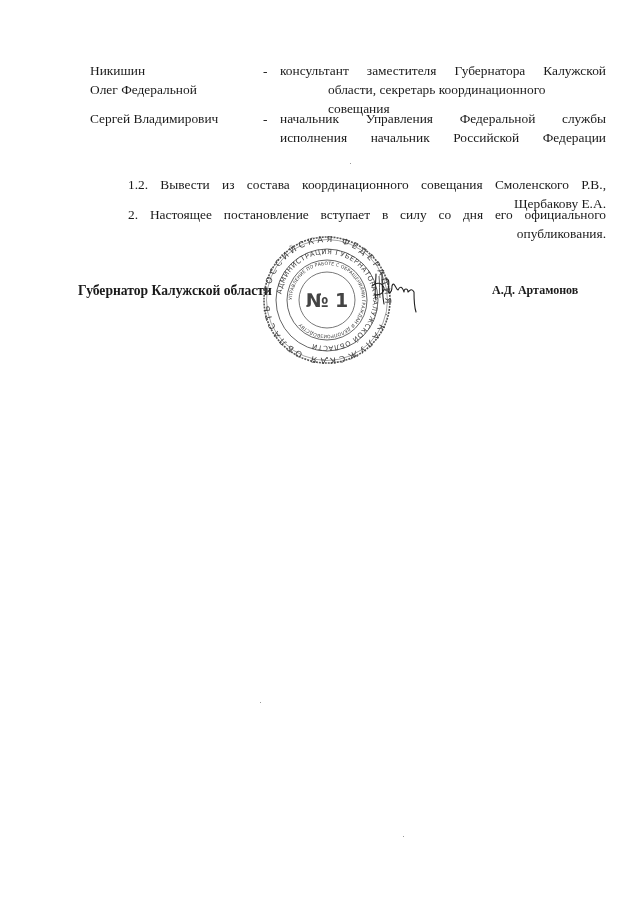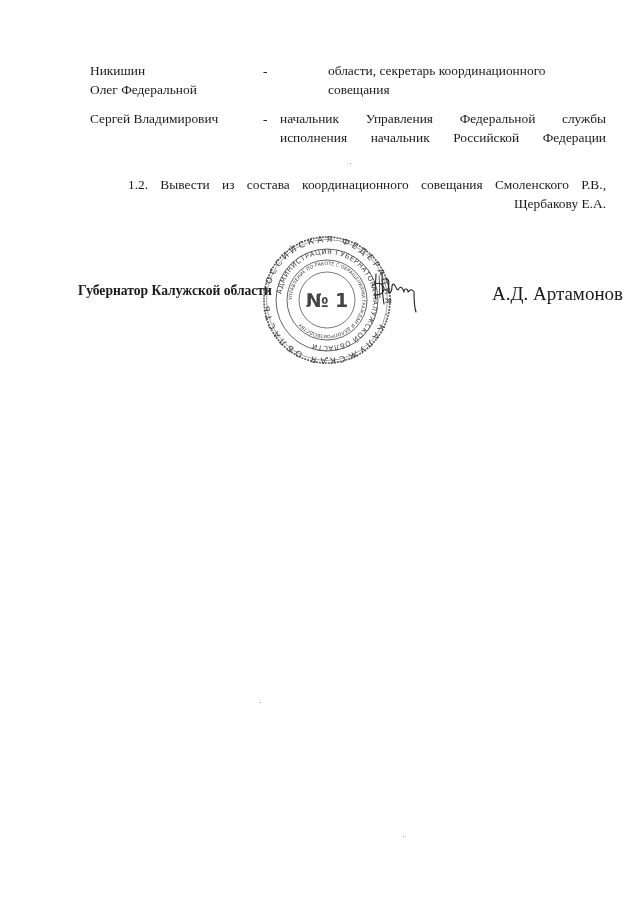--- a/index.html
+++ b/index.html
@@ -78,22 +78,22 @@
       position: absolute;
       left: 78px;
       top: 283px;
       font-size: 13.6px;
       font-weight: bold;
     }
     .sig-name {
       position: absolute;
       left: 492px;
       top: 283px;
-      font-size: 19px;
-      font-weight: normal;
+      font-size: 12px;
+      font-weight: bold;
     }
     .stamp {
       position: absolute;
       left: 260px;
       top: 236px;
       width: 134px;
       height: 128px;
     }
     .signature {
       position: absolute;
@@ -114,20 +114,21 @@
 
 <div class="page">
 
   <div class="member" style="top:61px;">
     <div class="name">
       <div>Никишин</div>
       <div>Олег Федеральной</div>
     </div>
     <div class="dash">-</div>
     <div class="role">
+      <span class="jline">консультант заместителя Губернатора Калужской</span>
       <span class="lline">области, секретарь координационного совещания</span>
     </div>
   </div>
 
   <div class="member" style="top:109px;">
     <div class="name">
       <div>Сергей Владимирович</div>
     </div>
     <div class="dash">-</div>
     <div class="role">
@@ -136,20 +137,24 @@
     </div>
   </div>
 
   <span class="speck" style="left:350px;top:163px;"></span>
 
   <div class="para" style="top:175px;">
     <span class="jline indent">1.2. Вывести из состава координационного совещания Смоленского Р.В.,</span>
     <span class="lline">Щербакову Е.А.</span>
   </div>
 
+  <div class="para" style="top:205px;">
+    <span class="jline indent">2. Настоящее постановление вступает в силу со дня его официального</span>
+    <span class="lline">опубликования.</span>
+  </div>
 
   <div class="sig-title">Губернатор Калужской области</div>
   <div class="sig-name">А.Д. Артамонов</div>
 
   <svg class="stamp" viewBox="0 0 134 128">
     <defs>
       <path id="outerPath" d="M 67,64 m -58,0 a 58,58 0 1,1 116,0 a 58,58 0 1,1 -116,0"></path>
       <path id="midPath" d="M 67,64 m -46,0 a 46,46 0 1,1 92,0 a 46,46 0 1,1 -92,0"></path>
       <path id="innerPath" d="M 67,64 m -35,0 a 35,35 0 1,1 70,0 a 35,35 0 1,1 -70,0"></path>
     </defs>

